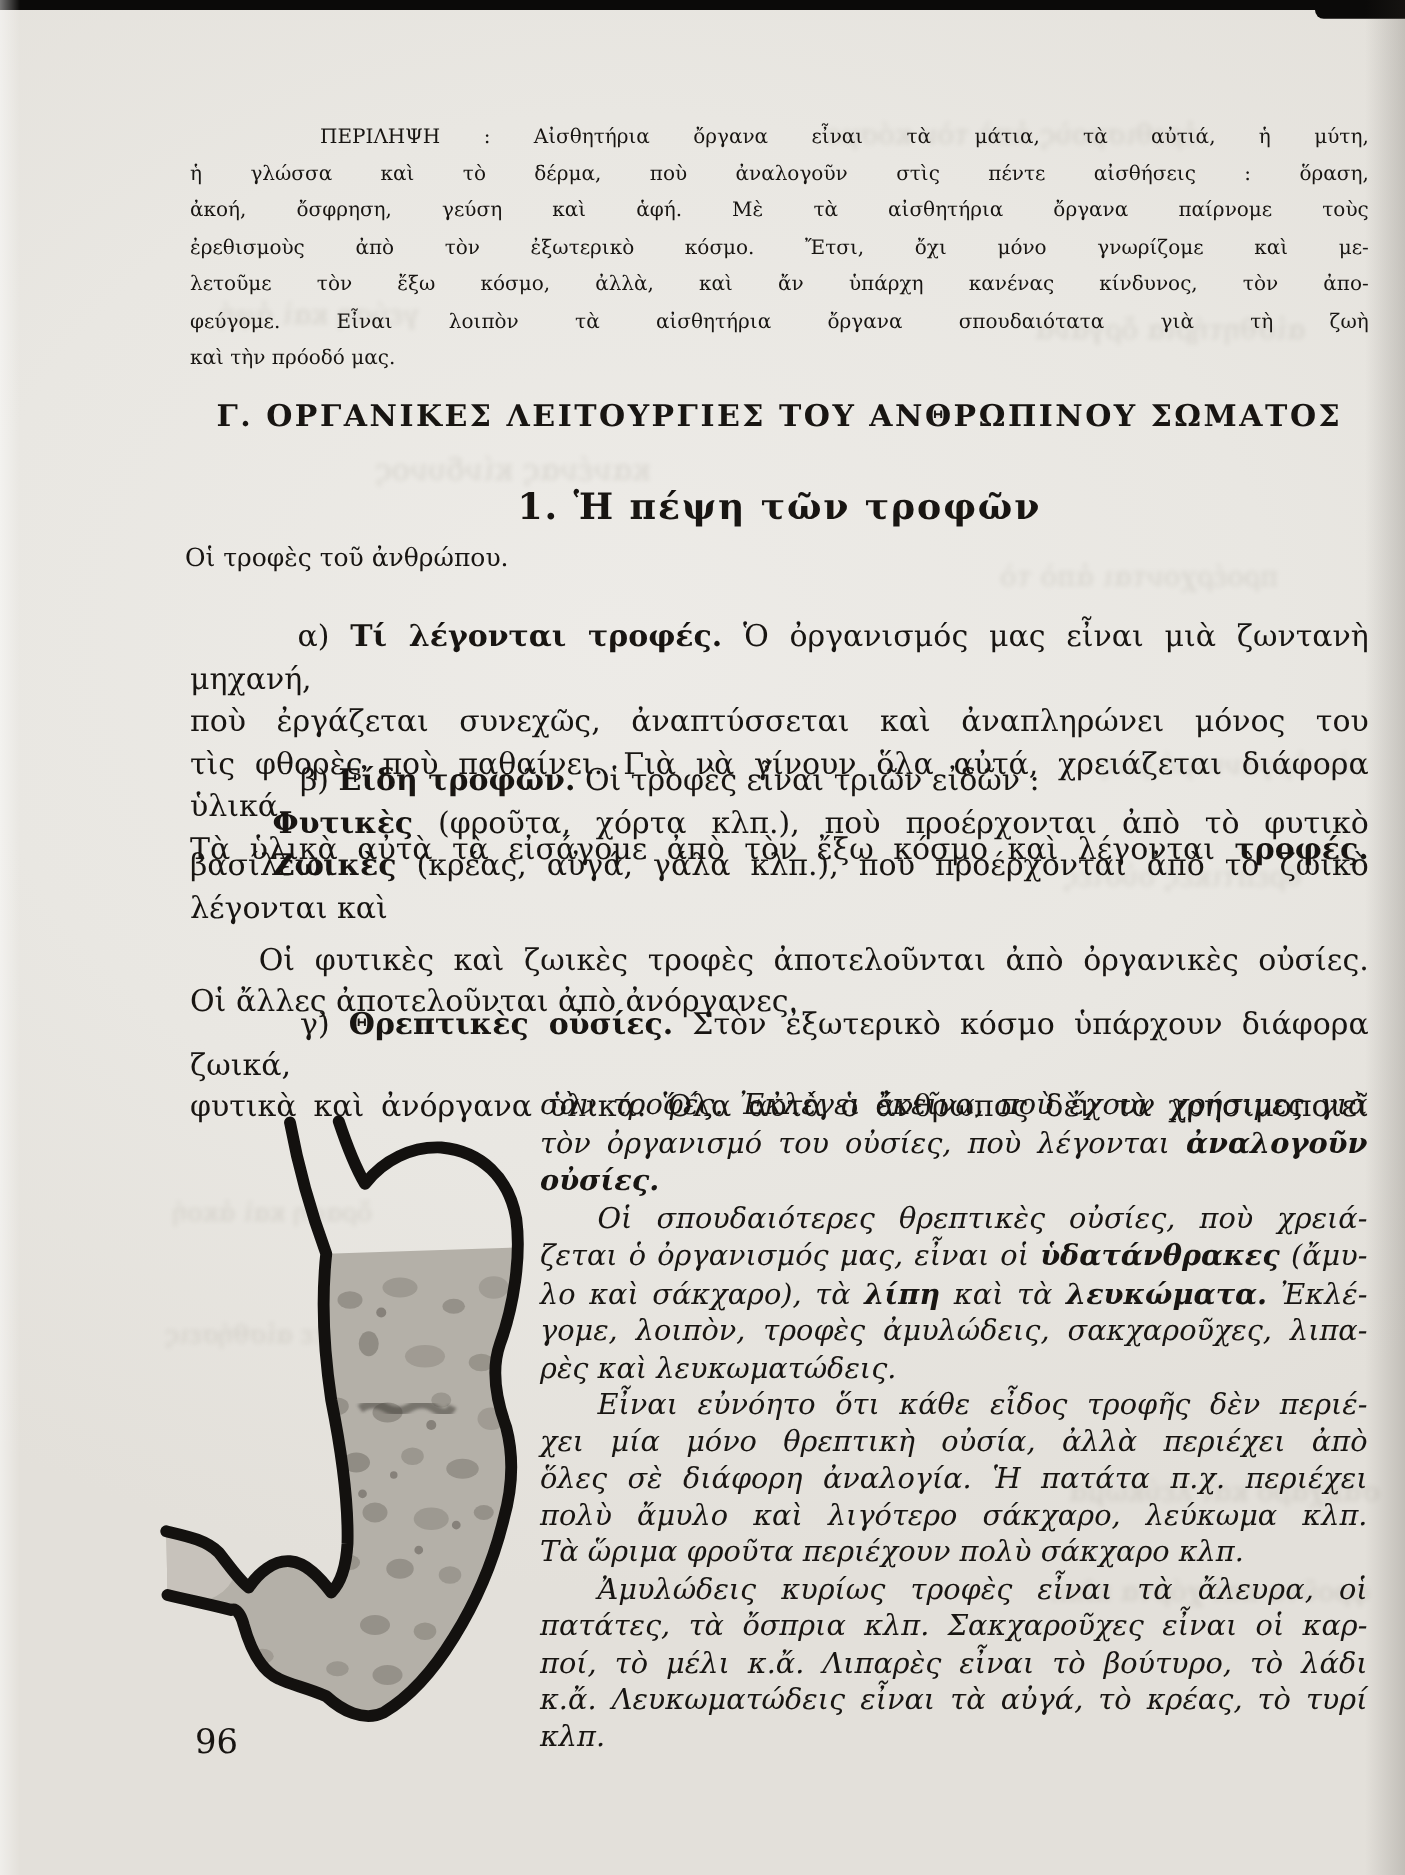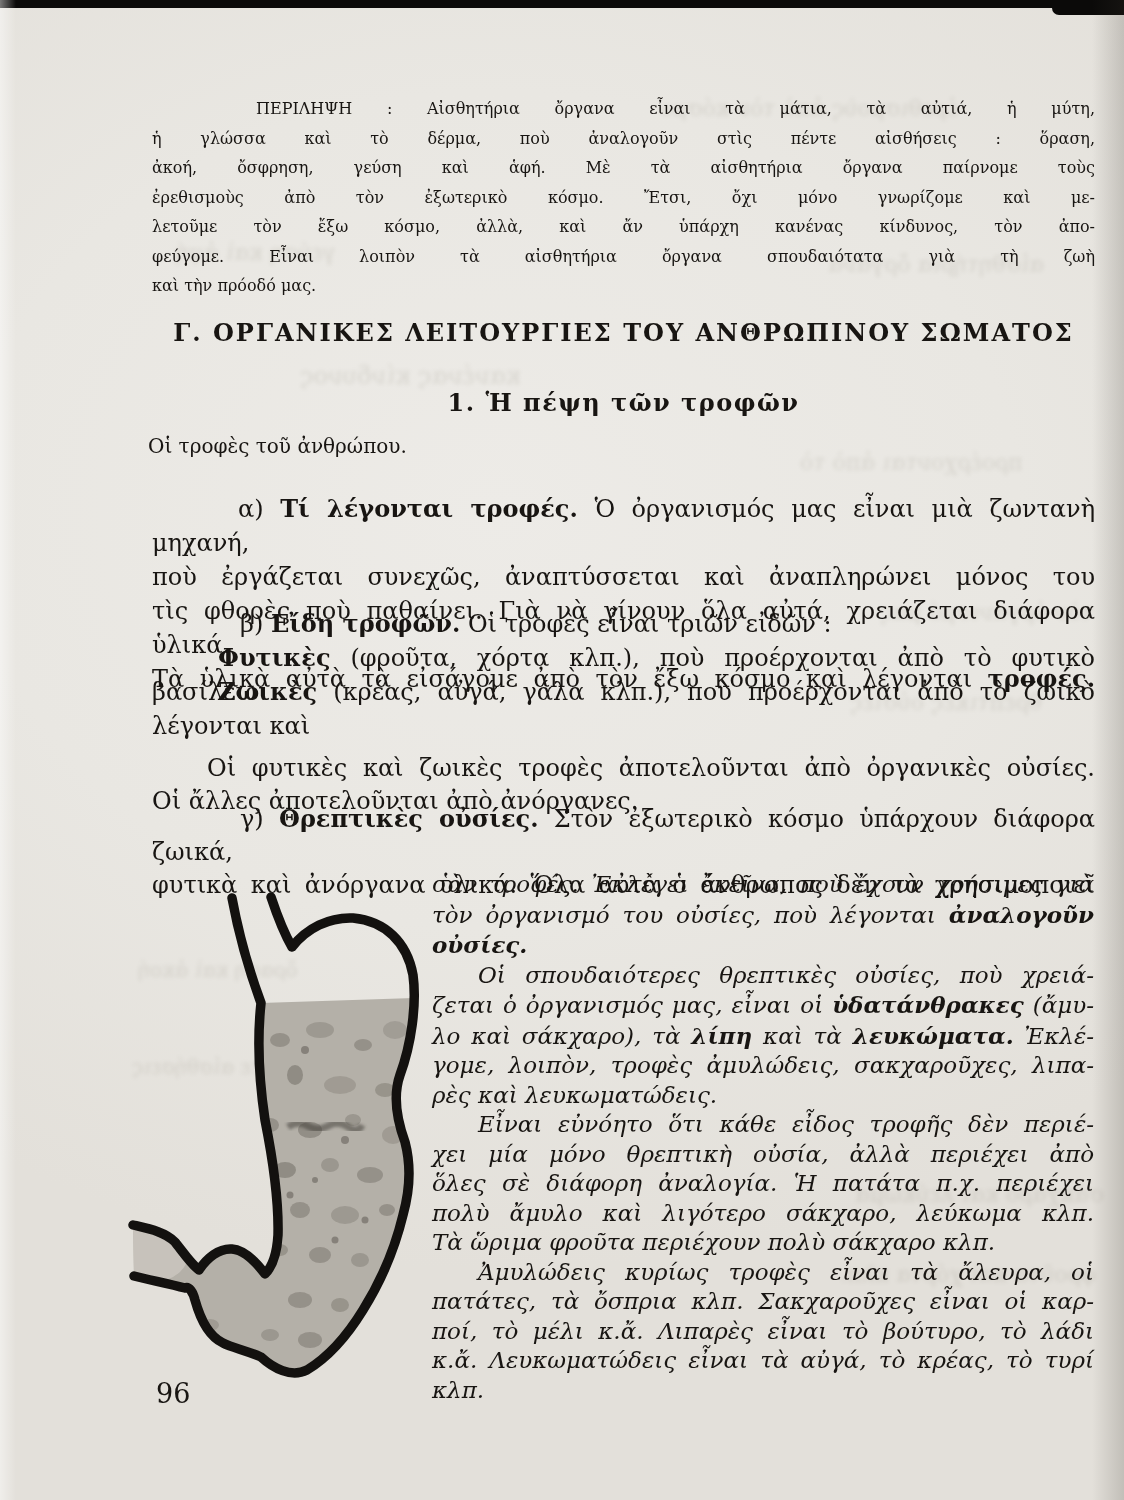--- a/index.html
+++ b/index.html
@@ -10,21 +10,21 @@
     color:#181512;
     -webkit-font-smoothing:antialiased;
   }
   .tb{position:absolute;left:152px;width:943px;font-size:24px;line-height:34px;}
   .jline{text-align:justify;text-align-last:justify;}
   .jline.last{text-align-last:left;}
   .jline.ind{text-indent:var(--ind,86px);}
   .bold{font-weight:700;}
   .heading{position:absolute;left:152px;width:943px;text-align:center;font-weight:700;}
   .h-section{top:318px;font-size:24px;letter-spacing:2px;}
-  .h-chapter{top:388px;font-size:24px;letter-spacing:1.5px;}
+  .h-chapter{top:388px;font-size:29px;letter-spacing:1.5px;}
   .h-sub{position:absolute;left:148px;top:434px;font-size:20px;font-weight:400;}
   .pagenum{position:absolute;left:156px;top:1378px;font-size:27px;}
   .topbar{position:absolute;top:0;left:0;width:1124px;height:8px;background:#0b0a09;}
   .topcorner{position:absolute;top:0;right:0;width:72px;height:15px;background:#0b0a09;border-radius:0 0 0 7px;}
   .edgeR{position:absolute;top:0;right:0;width:32px;height:1500px;background:linear-gradient(to right, rgba(62,57,49,0), rgba(62,57,49,0.20));pointer-events:none;}
   .edgeL{position:absolute;top:0;left:0;width:16px;height:1500px;background:linear-gradient(to right, rgba(255,255,255,0.45), rgba(255,255,255,0));pointer-events:none;}
   .ghost{
     position:absolute;transform:scaleX(-1);filter:blur(2px);
     color:#6e6858;opacity:0.16;font-size:22px;white-space:nowrap;pointer-events:none;
   }

